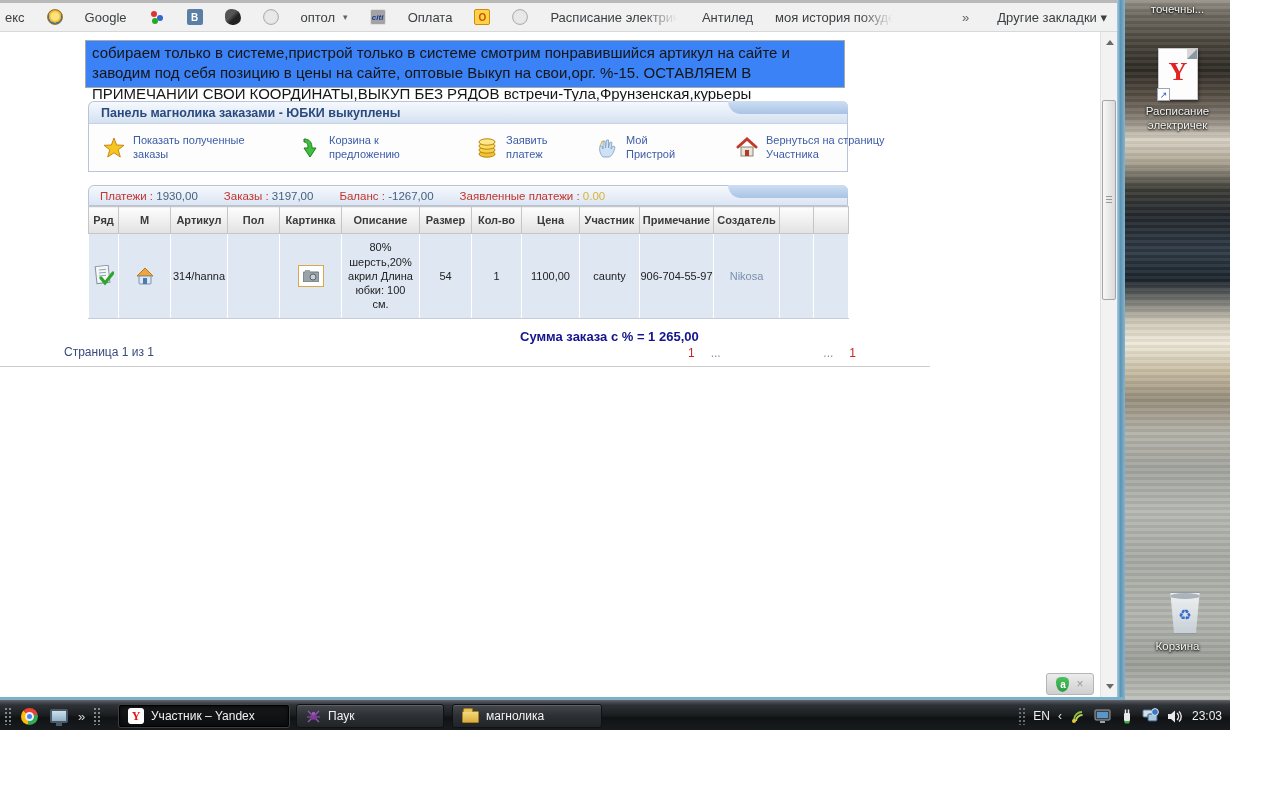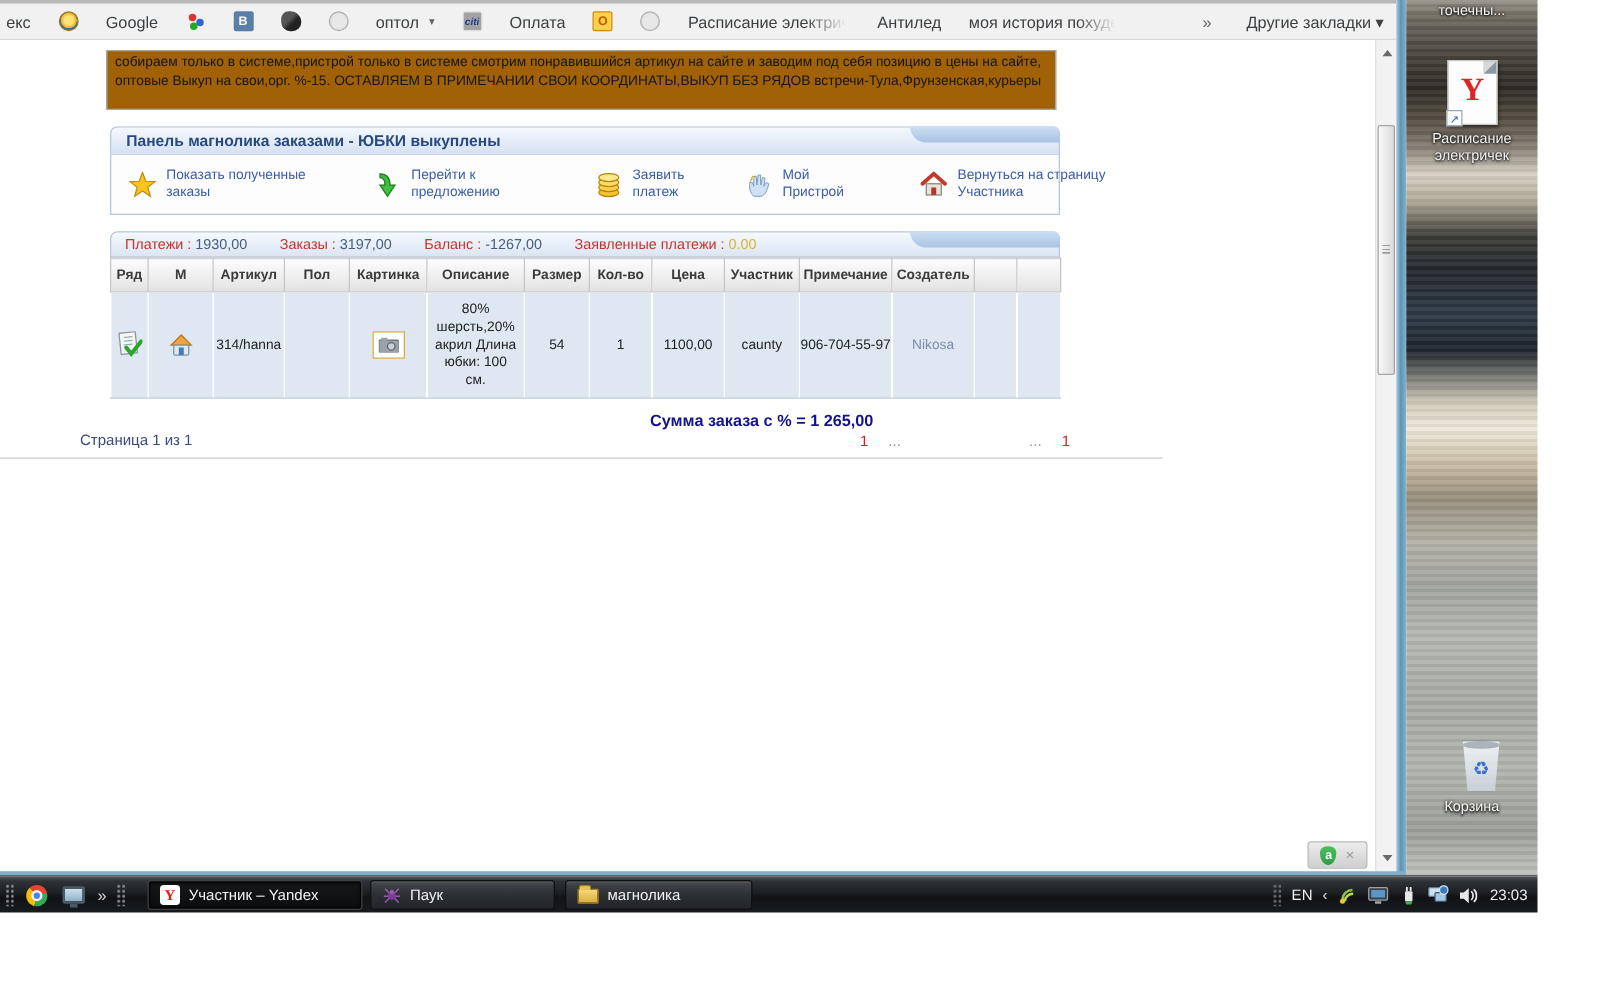--- a/index.html
+++ b/index.html
@@ -25,21 +25,21 @@
   .fav-bird { background:linear-gradient(135deg,#555 40%,#222 60%); border-radius:40% 60% 50% 50%; }
   .fav-globe { border-radius:50%; background:radial-gradient(circle,#e8e8e8 55%,#c2c2c2); border:1px solid #b0b0b0; color:#9a9a9a; font-size:9px; }
   .fav-citi { background:#a3a3a3; border:1px solid #e0e0e0; color:#1a3c8c; font-weight:bold; font-size:8px; font-style:italic; }
   .fav-o { background:#ffd24a; border:1px solid #d08a10; color:#c05800; font-weight:bold; font-size:10px; }
   .caret { font-size:9px; color:#5f6368; margin-left:2px; }
   .chev-dbl { color:#5f6368; font-size:13px; }
 
   
   .content { position:absolute; left:0; top:32px; width:1100px; height:665px; background:#fff; }
   .notice-box { position:absolute; left:85px; top:8px; width:760px; height:48px; border:1px solid #a8a8a8;
-    background:#a16207; font-size:11px; color:#151515; line-height:1.35; padding:2px 6px; }
+    background:#3b82f6; font-size:15px; color:#151515; line-height:1.35; padding:2px 6px; }
 
   .panel { position:absolute; left:88px; top:69px; width:760px; }
   .panel-header { position:relative; height:23px; background:linear-gradient(#f5f9fe,#d5e1f1);
     border:1px solid #b7c4d9; border-bottom:1px solid #c6d2e4; border-radius:6px 6px 0 0;
     display:flex; align-items:center; padding-left:12px; font-weight:bold; font-size:12.5px; color:#29497f; }
   .panel-swoosh { position:absolute; right:-1px; top:-1px; width:120px; height:13px;
     background:linear-gradient(#cddef3,#a9c3e4); border-radius:0 6px 0 14px; }
   .panel-body { height:48px; background:#fdfdfd; border:1px solid #b7c4d9; border-top:none;
     display:flex; align-items:center; padding-left:14px; }
   .pbtn { display:flex; align-items:center; gap:8px; cursor:pointer; }
@@ -240,21 +240,21 @@
         <span class="pbtn" style="margin-right:36px;">
           <svg class="ico22" viewBox="0 0 22 22">
               <path d="M11 1 L13.6 8 L21 8.3 L15.2 12.8 L17.3 20 L11 15.8 L4.7 20 L6.8 12.8 L1 8.3 L8.4 8 Z" fill="#f7c520" stroke="#c8880f" stroke-width="1"></path>
             </svg>
           <span class="pbtn-label" style="width:130px;">Показать полученные заказы</span>
         </span>
         <span class="pbtn" style="margin-right:52px;">
           <svg class="ico22" viewBox="0 0 22 22">
               <path d="M5 2 C11 2 13 6 13 11 L17 11 L11 20 L5 11 L9 11 C9 7 8 5 5 5 Z" fill="#3fbf3f" stroke="#1e7d1e" stroke-width="1"></path>
             </svg>
-          <span class="pbtn-label" style="width:95px;">Перейти к предложению</span>
+          <span class="pbtn-label" style="width:95px;">Корзина к предложению</span>
         </span>
         <span class="pbtn" style="margin-right:42px;justify-content:center;">
           <svg class="ico22" viewBox="0 0 22 22">
             <ellipse cx="11" cy="17" rx="8" ry="3.2" fill="#f2c230" stroke="#b8860b"></ellipse>
             <ellipse cx="11" cy="13" rx="8" ry="3.2" fill="#f7d14a" stroke="#b8860b"></ellipse>
             <ellipse cx="11" cy="9" rx="8" ry="3.2" fill="#fbdc66" stroke="#b8860b"></ellipse>
             <ellipse cx="11" cy="5" rx="8" ry="3.2" fill="#fde98c" stroke="#b8860b"></ellipse>
           </svg>
           <span class="pbtn-label" style="width:48px;">Заявить платеж</span>
         </span>

